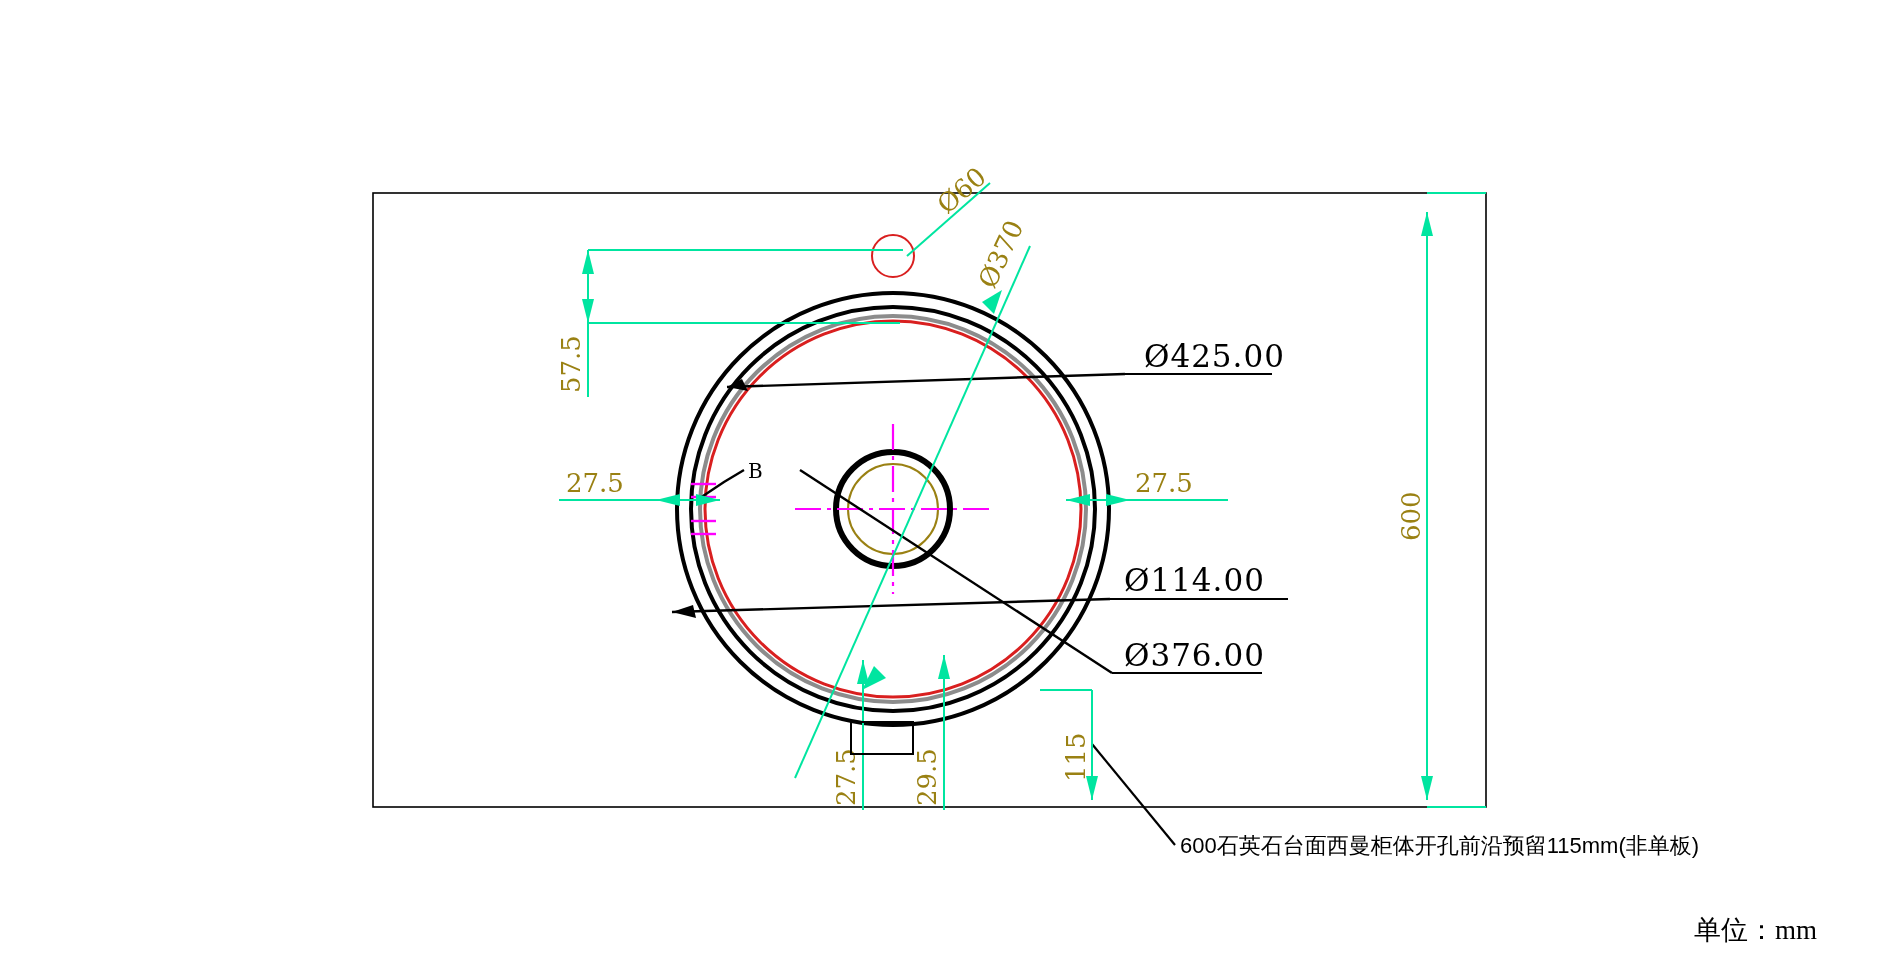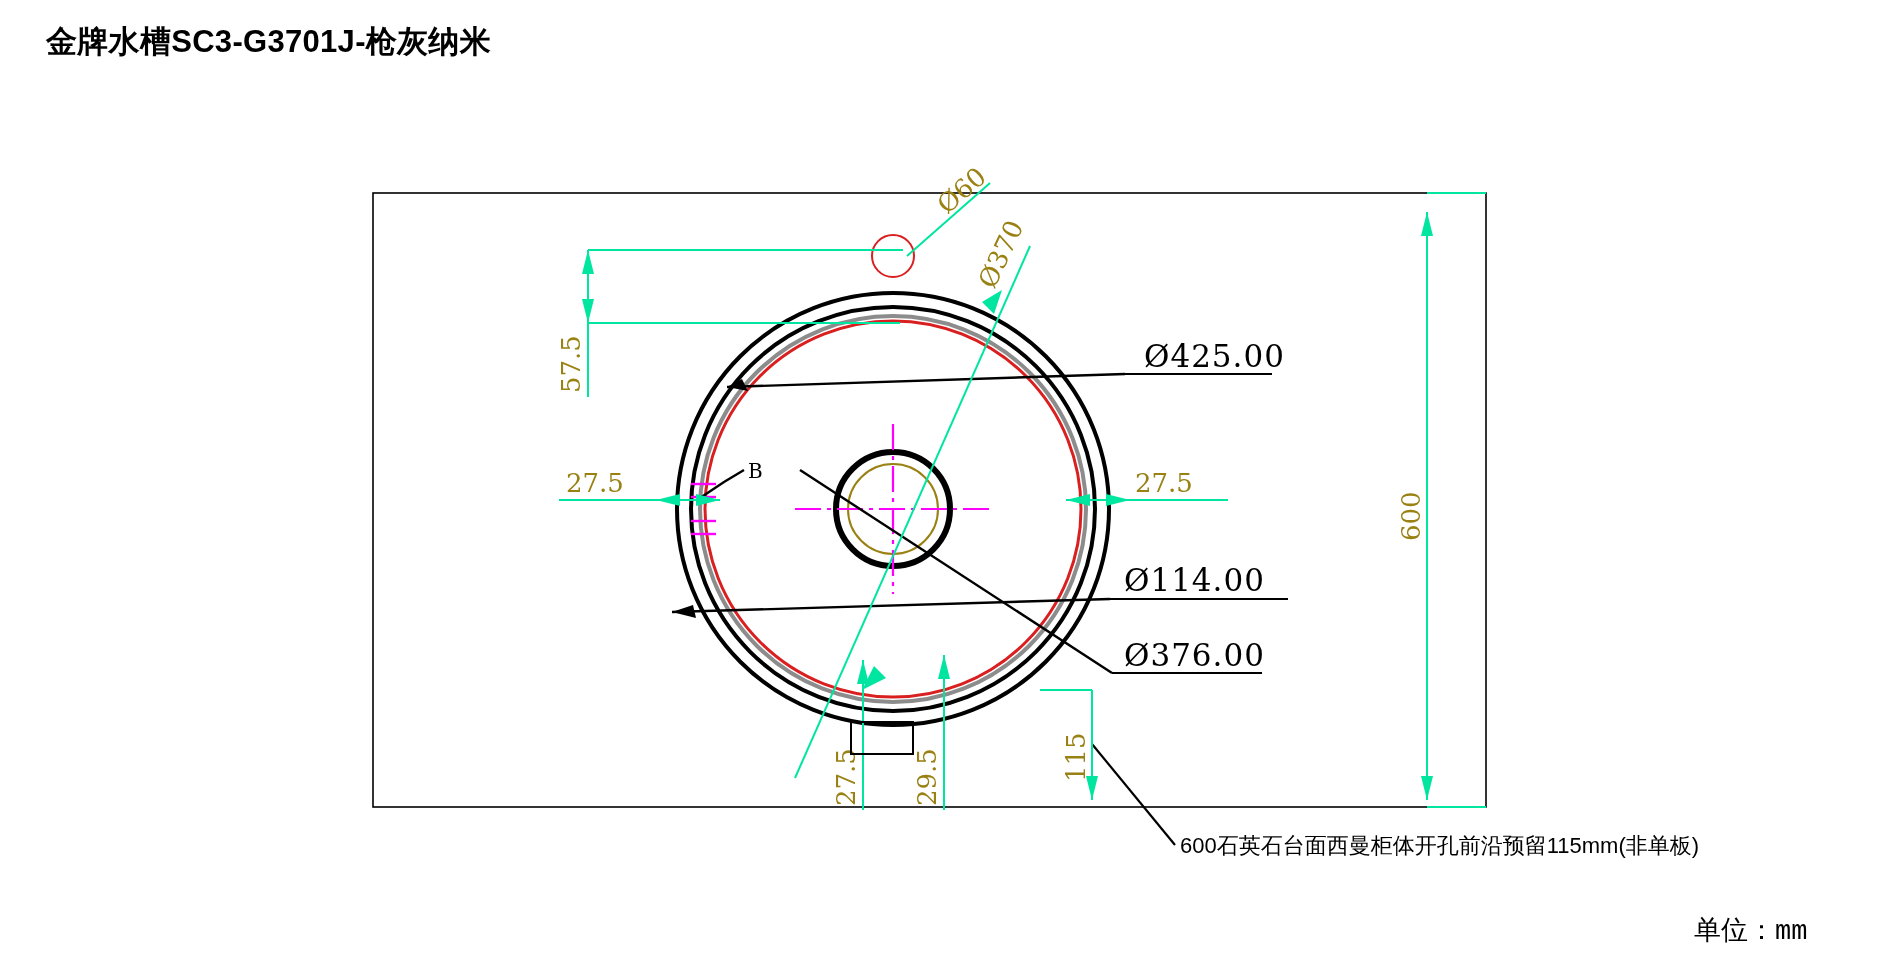--- a/index.html
+++ b/index.html
@@ -29,21 +29,21 @@
     color: #000000;
     letter-spacing: 0.3px;
     white-space: nowrap;
   }
 
   
   #unit-note {
     position: absolute;
     left: 1694px;
     top: 912px;
-    font-family: Liberation Mono, monospace;
+    font-family: Liberation Serif, serif;
     font-size: 27px;
     color: #000000;
     white-space: nowrap;
   }
 
   
   #drawing-area {
     position: absolute;
     left: 0;
     top: 0;
@@ -58,21 +58,20 @@
 
   
   .t-olive  { fill: #9a8113; font-family: "DejaVu Serif", serif; }
   .t-black  { fill: #000000; font-family: "DejaVu Serif", serif; }
   .t-cjk    { fill: #000000; font-family: "Liberation Sans", sans-serif; }
 </style>
 </head>
 <body>
 
 <div id="title-block">
-  <div class="title-line">金牌水槽SC3-G3701J-枪灰纳米</div>
 </div>
 
 <div id="drawing-area">
   <svg id="drawing-svg" viewBox="0 0 1902 957">
 
     <rect x="373" y="193" width="1113" height="614" fill="none" stroke="#000000" stroke-width="1.6"></rect>
 
     <circle cx="893" cy="509" r="216" fill="none" stroke="#000000" stroke-width="4"></circle>
     <circle cx="893" cy="509" r="202" fill="none" stroke="#000000" stroke-width="4"></circle>
 

